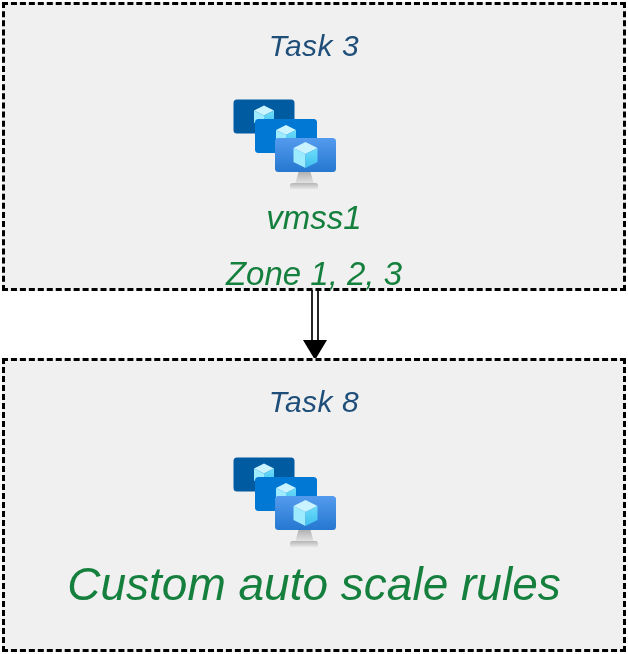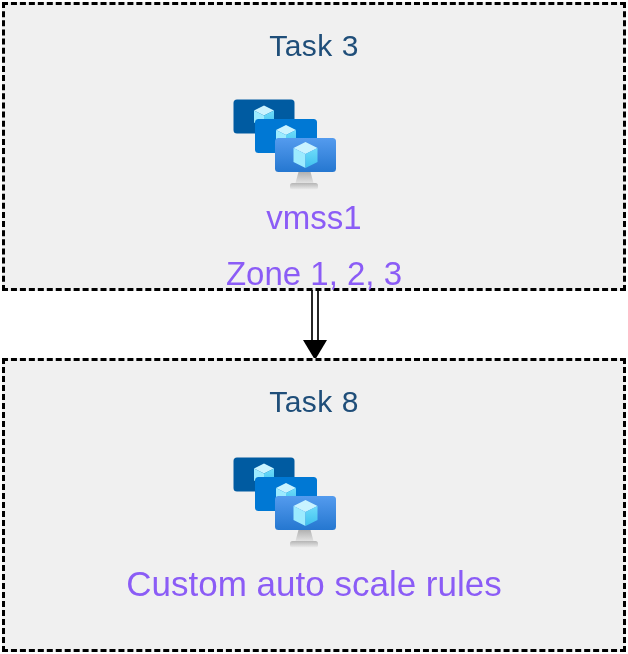--- a/index.html
+++ b/index.html
@@ -15,20 +15,21 @@
     background: #ffffff;
     overflow: hidden;
   }
   .task-box {
     position: absolute;
     left: 2px;
     width: 624px;
     box-sizing: border-box;
     border: 3px dashed #000000;
     background: #f0f0f0;
+    font-style: italic;
   }
   #task3-box { top: 2px;   height: 289px; }
   #task4-box { top: 358px; height: 294px; }
 
   .task-title {
     position: absolute;
     left: 0;
     width: 100%;
     text-align: center;
     font-size: 30px;
@@ -46,26 +47,26 @@
     height: 91px;
   }
   #task3-box .vmss-icon { top: 94px; }
   #task4-box .vmss-icon { top: 96px; }
 
   .box-label {
     position: absolute;
     left: 0;
     width: 100%;
     text-align: center;
-    color: #8b5cf6;
+    color: #15803d;
     line-height: 40px;
   }
   .label-line1 { top: 193px; font-size: 33px; }
   .label-line2 { top: 249px; font-size: 33px; }
-  .label-single { top: 203px; font-size: 35px; }
+  .label-single { top: 203px; font-size: 46px; }
 
   .connector {
     position: absolute;
     left: 299px;
     top: 290px;
     width: 32px;
     height: 70px;
   }
   .hidden-defs {
     position: absolute;

